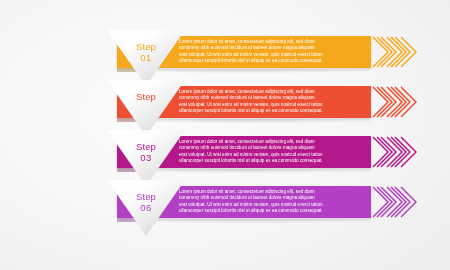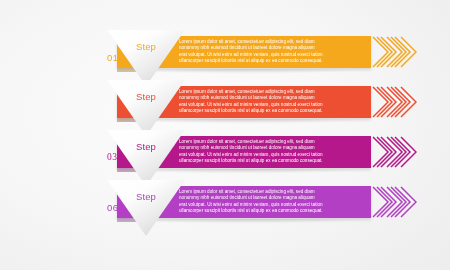--- a/index.html
+++ b/index.html
@@ -93,20 +93,21 @@
     line-height: 11px;
     font-weight: normal;
     letter-spacing: 0.1px;
     pointer-events: none;
   }
   .badge-num {
     position: absolute;
     left: 0;
     top: 22px;
     width: 78px;
+    text-align: center;
     font-size: 9.5px;
     line-height: 11px;
     letter-spacing: 0.4px;
     pointer-events: none;
   }
 
   
   .chevrons {
     position: absolute;
     left: 342px;
@@ -200,21 +201,21 @@
           <span>Lorem ipsum dolor sit amet, consectetuer adipiscing elit, sed diam</span>
           <span>nonummy nibh euismod tincidunt ut laoreet dolore magna aliquam</span>
           <span>erat volutpat. Ut wisi enim ad minim veniam, quis nostrud exerci tation</span>
           <span>ullamcorper suscipit lobortis nisl ut aliquip ex ea commodo consequat.</span>
         </div>
       </div>
       <div class="bar-fold" style="background: rgb(181, 24, 138);"></div>
       <div class="badge">
         <div class="badge-tri"></div>
         <div class="badge-label" style="color: rgb(181, 24, 138);">Step</div>
-        <div class="badge-num" style="color: rgb(181, 24, 138); font-family: Liberation Serif, serif;">03</div>
+        <div class="badge-num" style="color: rgb(181, 24, 138);">03</div>
       </div>
       <div class="chevrons">
         <svg viewBox="0 0 46 32" xmlns="http://www.w3.org/2000/svg">
           <g fill="none" stroke="#b5188a" stroke-width="1.5">
             <polyline points="2,1 17,16 2,31"></polyline>
             <polyline points="6,1 21,16 6,31"></polyline>
             <polyline points="10,1 25,16 10,31"></polyline>
             <polyline points="16,1 31,16 16,31"></polyline>
             <polyline points="20,1 35,16 20,31"></polyline>
             <polyline points="24,1 39,16 24,31"></polyline>

